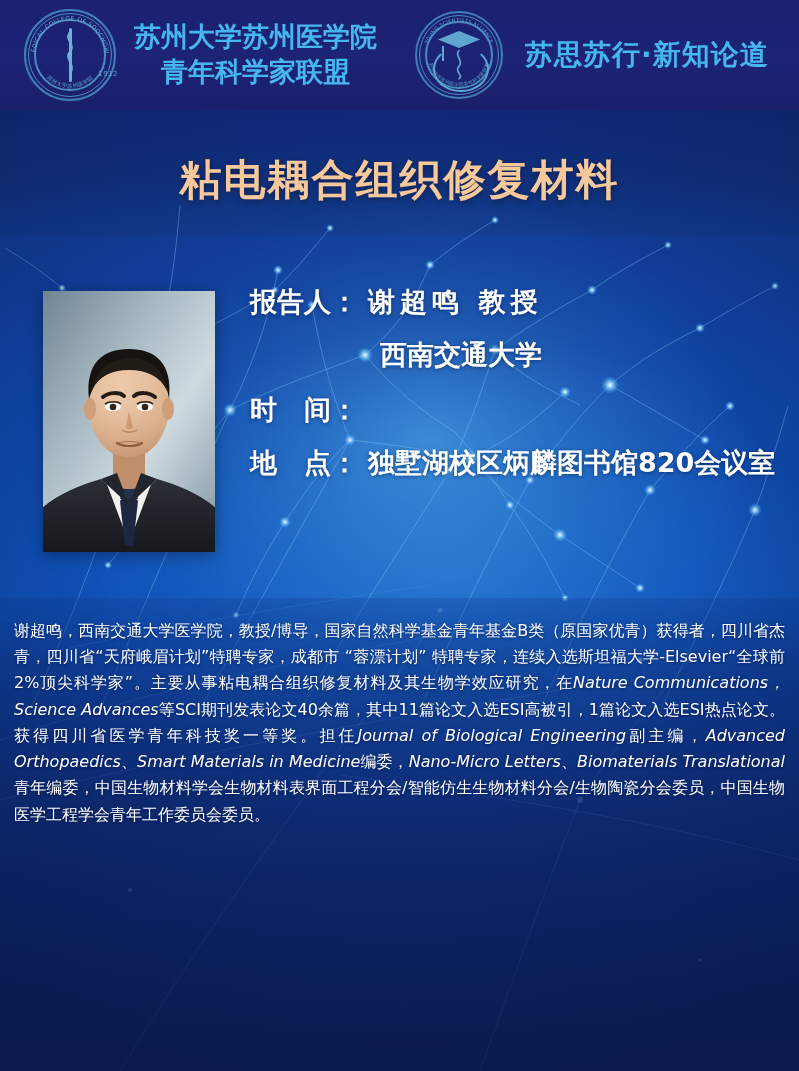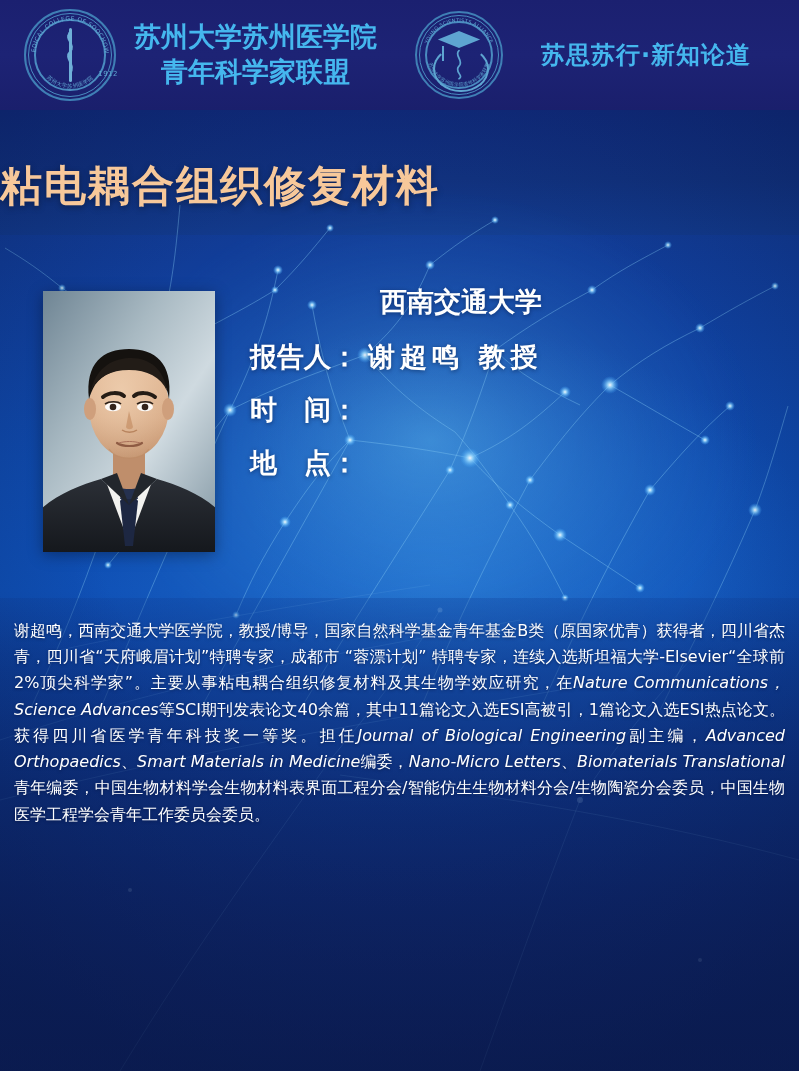--- a/index.html
+++ b/index.html
@@ -104,22 +104,22 @@
     line-height: 1.28;
     text-align: center;
     margin-left: 16px;
   }
   .header-title .l1 { font-size: 27px; letter-spacing: 0px; }
   .header-title .l2 { font-size: 27px; letter-spacing: 0px; }
   .header-slogan {
     flex: 0 0 auto;
     color: #45b7ee;
     font-weight: bold;
-    font-size: 24px;
-    margin-left: 36px;
+    font-size: 28px;
+    margin-left: 20px;
     letter-spacing: 1px;
     white-space: nowrap;
   }
 
   
   .bg-main {
     position: absolute;
     left: 0; top: 110px;
     width: 799px;
     height: 961px;
@@ -171,22 +171,23 @@
   .netcanvas2 {
     position: absolute;
     left: 0; top: 560px;
     width: 799px; height: 511px;
     opacity: .30;
   }
 
   
   .poster-title {
     position: absolute;
-    left: 0; top: 158px;
+    left: 0; top: 152px;
     width: 799px;
+    text-align: center;
     color: #f7c89a;
     font-size: 42px;
     font-weight: bold;
     letter-spacing: 2px;
     z-index: 10;
     text-shadow: 0 2px 6px rgba(0,0,0,.35);
   }
 
   
   .speaker-photo {
@@ -498,31 +499,32 @@
       <path d="M76 152 C 82 150, 91 150, 97 152" stroke="#a9705a" stroke-width="1" fill="none"></path>
 
       <path d="M66 158 C 74 170, 98 170, 106 158" stroke="#bb8a64" stroke-width="1.2" fill="none" opacity=".5"></path>
 
       <path d="M58 188 L86 214 L74 182 Z" fill="#22262c"></path>
       <path d="M114 188 L86 214 L98 182 Z" fill="#22262c"></path>
     </svg>
   </div>
 
   <div class="info-block">
+    <div class="info-row">
+      <span class="info-label">报告人：</span>
+      <span class="info-value sp">谢超鸣  教授</span>
+    </div>
     <div class="info-row indented">
       <span class="info-label"></span>
       <span class="info-value">西南交通大学</span>
     </div>
     <div class="info-row">
-      <span class="info-label">报告人：</span>
-      <span class="info-value sp">谢超鸣  教授</span>
-    </div>
-    <div class="info-row">
       <span class="info-label">时　间：</span>
     </div>
     <div class="info-row">
       <span class="info-label">地　点：</span>
+      <span class="info-value">独墅湖校区炳麟图书馆820会议室</span>
     </div>
   </div>
 
   <div class="bio" id="bio"><span>谢超鸣，西南交通大学医学院，教授/博导，国家自然科学基金青年基金B类（原国家优青）获得者，四川省杰青，四川省“天府峨眉计划”特聘专家，成都市 “蓉漂计划” 特聘专家，连续入选斯坦福大学-Elsevier“全球前2%顶尖科学家”。主要从事粘电耦合组织修复材料及其生物学效应研究，在</span><i>Nature Communications，Science Advances</i><span>等SCI期刊发表论文40余篇，其中11篇论文入选ESI高被引，1篇论文入选ESI热点论文。获得四川省医学青年科技奖一等奖。担任</span><i>Journal of Biological Engineering</i><span>副主编，</span><i>Advanced Orthopaedics</i><span>、</span><i>Smart Materials in Medicine</i><span>编委，</span><i>Nano-Micro Letters</i><span>、</span><i>Biomaterials Translational</i><span>青年编委，中国生物材料学会生物材料表界面工程分会/智能仿生生物材料分会/生物陶瓷分会委员，中国生物医学工程学会青年工作委员会委员。</span></div>
 
 </div>
 
 </body></html>

